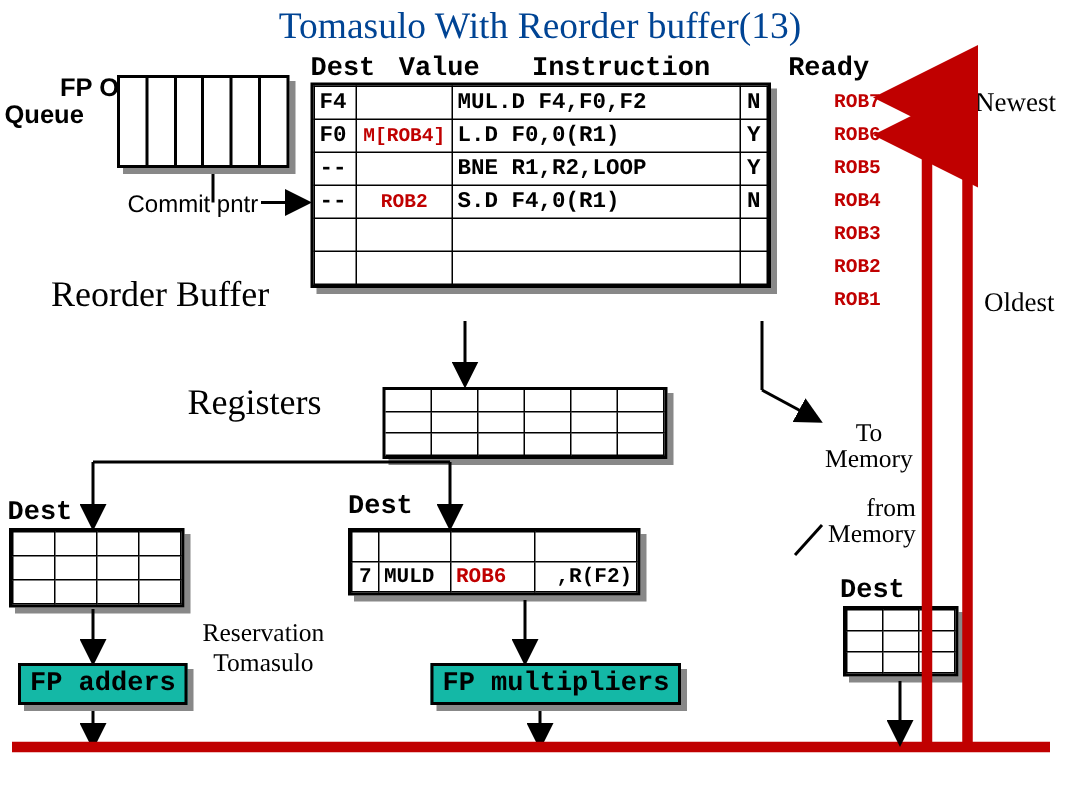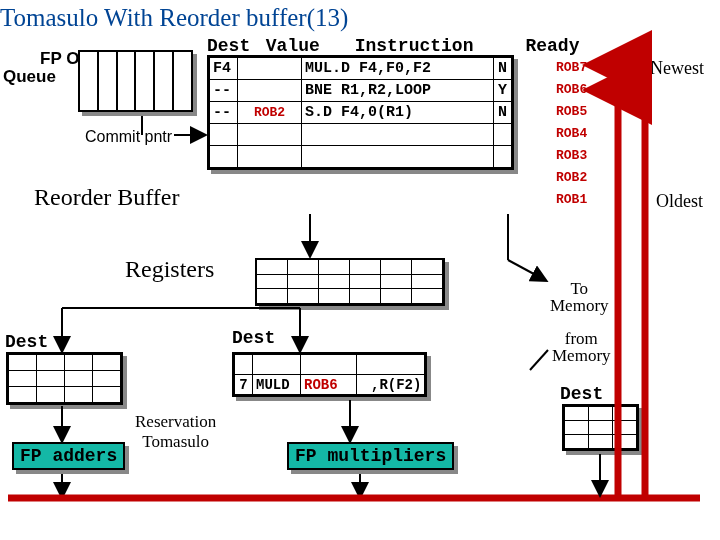--- a/index.html
+++ b/index.html
@@ -9,21 +9,21 @@
     height: 540px;
     background: #fff;
     font-family: Arial, Helvetica, sans-serif;
     position: relative;
     overflow: hidden;
   }
   .title {
     position: absolute;
     top: 4px;
     left: 0; right: 0;
-    text-align: left;
+    text-align: center;
     color: #004494;
     font-size: 25px;
     font-family: "Times New Roman", serif;
   }
 
   
   .fpop-queue {
     position: absolute;
     top: 50px; left: 78px;
     width: 115px; height: 62px;
@@ -144,21 +144,21 @@
   .rs-right {
     position: absolute; top: 404px; left: 562px;
     border: 2px solid #000; background:#fff;
     box-shadow: 4px 4px 0 #888;
   }
   .rs-right table { border-collapse: collapse; }
   .rs-right td { border:1.5px solid #000; width:24px; height:14px; }
 
   .rs-label { position:absolute; top:412px; left:135px; font-size:17px; text-align:center; font-family:"Times New Roman",serif; }
   .to-mem { position:absolute; top:280px; left:550px; font-size:17px; text-align:center; line-height:1.0; font-family:"Times New Roman",serif; }
-  .from-mem { position:absolute; top:330px; left:552px; font-size:17px; text-align:center; line-height:1.0; font-family:"Times New Roman",serif; }
+  .from-mem { position:absolute; top:330px; left:552px; font-size:17px; text-align:right; line-height:1.0; font-family:"Times New Roman",serif; }
 
   
   .unit {
     position: absolute;
     background: #14b8a6;
     border: 2px solid #000;
     font-weight: bold;
     font-size: 18px;
     font-family: "Courier New", monospace;
     text-align: center;
@@ -202,20 +202,26 @@
 </div>
 
 <div class="rob">
   <table>
     <tbody>
         <tr>
       <td class="dest">F4</td>
       <td class="val"></td>
       <td class="inst">MUL.D F4,F0,F2</td>
       <td class="rdy">N</td>
+    </tr>
+    <tr>
+      <td class="dest">F0</td>
+      <td class="val">M[ROB4]</td>
+      <td class="inst">L.D F0,0(R1)</td>
+      <td class="rdy">Y</td>
     </tr>
     <tr>
       <td class="dest">--</td>
       <td class="val"></td>
       <td class="inst">BNE R1,R2,LOOP</td>
       <td class="rdy">Y</td>
     </tr>
     <tr>
       <td class="dest">--</td>
       <td class="val">ROB2</td>

